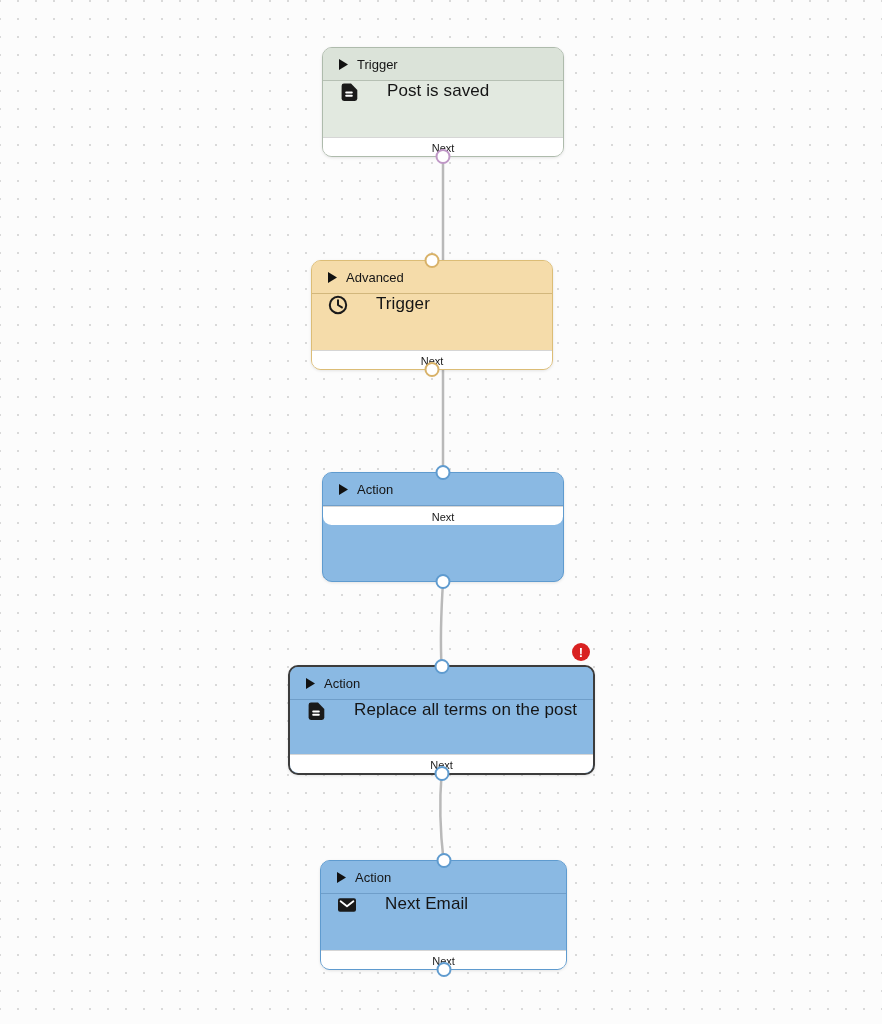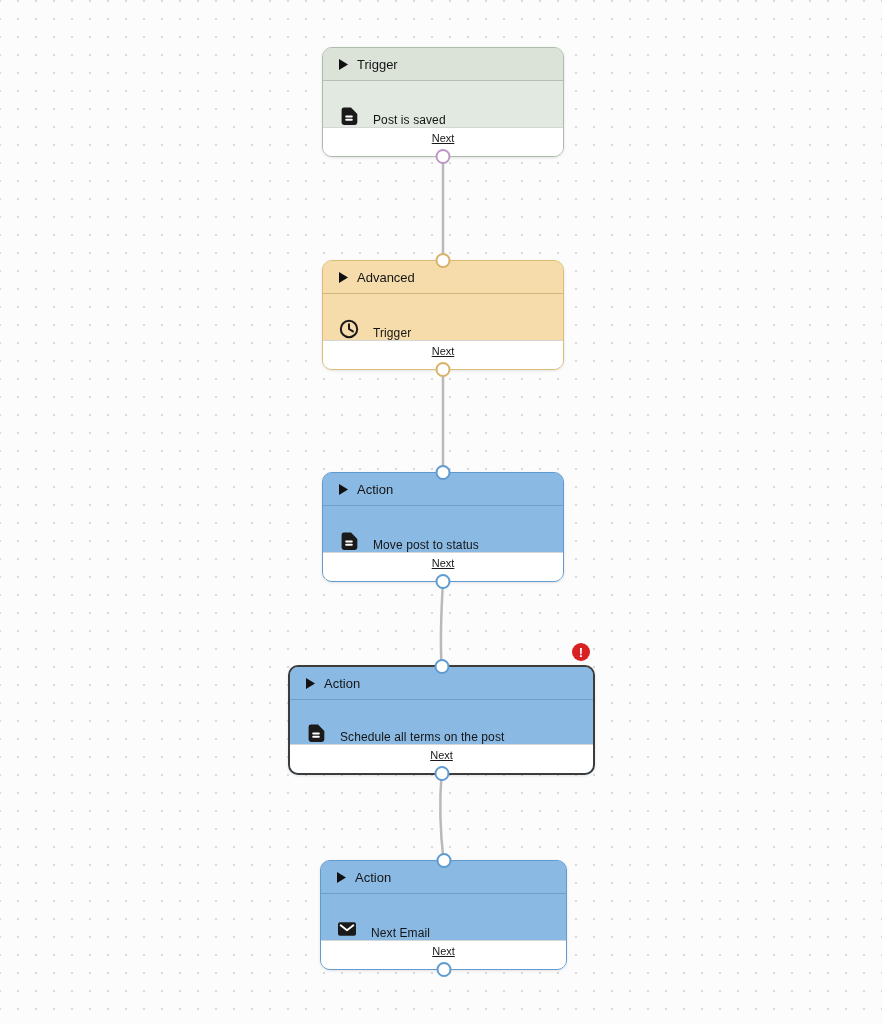--- a/index.html
+++ b/index.html
@@ -36,60 +36,59 @@
     display: flex;
     flex-direction: column;
     background: var(--body-bg, #eee);
     border: 1.5px solid var(--border, #999);
     border-radius: 10px;
     box-shadow: 0 1px 3px rgba(0,0,0,0.10);
     color: #151515;
   }
   .node.selected { border-width: 2px; }
   .pos-0 { left: 322px; top: 47px;  width: 242px; }
-  .pos-1 { left: 322px; top: 260px; width: 242px; }
+  .pos-1 { left: 311px; top: 260px; width: 242px; }
   .pos-2 { left: 322px; top: 472px; width: 242px; }
   .pos-3 { left: 288px; top: 665px; width: 307px; }
   .pos-4 { left: 320px; top: 860px; width: 247px; }
   .node-header {
     flex: 0 0 auto;
     height: 33px;
     box-sizing: border-box;
     display: flex;
     align-items: center;
     gap: 9px;
     padding: 6px 16px;
     font-size: 13px;
     background: var(--header-bg, #ddd);
     border-bottom: 1px solid var(--divider, #bbb);
     border-radius: 8.5px 8.5px 0 0;
   }
   .node-body {
     flex: 1 1 auto;
     display: flex;
-    align-items: flex-end;
-    gap: 13px;
+    align-items: flex-start;
+    gap: 27px;
     padding: 0 15px;
-    font-size: 12px;
+    font-size: 17px;
     letter-spacing: 0.1px;
     white-space: nowrap;
   }
   .node-body .body-icon { flex: 0 0 auto; display: flex; }
   .node-footer {
     flex: 0 0 auto;
-    height: 29px;
+    height: 19px;
     box-sizing: border-box;
     background: #ffffff;
     border-top: 1px solid rgba(0,0,0,0.16);
     border-radius: 0 0 8.5px 8.5px;
     text-align: center;
     font-size: 11px;
     line-height: 21px;
     color: #1a1a1a;
-    text-decoration: underline;
   }
   .port {
     position: absolute;
     left: 50%;
     transform: translateX(-50%);
     width: 11px;
     height: 11px;
     border-radius: 50%;
     background: #ffffff;
     border: 2px solid var(--port-border, #999);
@@ -175,54 +174,44 @@
 
   <div class="node pos-2" style="--header-bg: #8ab9e3; --body-bg: #8ab9e3; --border: #5f9bcf; --divider: #6f9ec9; --port-border: #5f9bcf;">
     <div class="node-header">
       <span class="play-icon">
         <svg width="9" height="11" viewBox="0 0 9 11">
             <polygon points="0,0 9,5.5 0,11" fill="#111"></polygon>
           </svg>
       </span>
       <span>Action</span>
     </div>
+    <div class="node-footer">Next</div>
+    <span class="port port-in"></span>
+    <span class="port port-out"></span>
+  </div>
+
+  <div class="node pos-3 selected" style="--header-bg: #8ab9e3; --body-bg: #8ab9e3; --border: #3c3c3c; --divider: #6f9ec9; --port-border: #5f9bcf;">
+    <div class="error-badge" style="background: rgb(217, 33, 33);">!</div>
+    <div class="node-header">
+      <span class="play-icon">
+        <svg width="9" height="11" viewBox="0 0 9 11">
+            <polygon points="0,0 9,5.5 0,11" fill="#111"></polygon>
+          </svg>
+      </span>
+      <span>Action</span>
+    </div>
     <div class="node-body">
       <span class="body-icon">
         <svg width="22" height="22" viewBox="0 0 22 22">
           <path d="M6 2.6 h7 L19.3 8.9 V17.5 a2.4 2.4 0 0 1 -2.4 2.4 H6 a2.4 2.4 0 0 1 -2.4 -2.4 V5 A2.4 2.4 0 0 1 6 2.6 Z" fill="#1a1a1a"></path>
           <rect x="7.2" y="10.6" width="7.6" height="1.9" rx="0.95" fill="#fff"></rect>
           <rect x="7.2" y="13.8" width="7.6" height="1.9" rx="0.95" fill="#fff"></rect>
         </svg>
       </span>
-      <span>Move post to status</span>
-    </div>
-    <div class="node-footer">Next</div>
-    <span class="port port-in"></span>
-    <span class="port port-out"></span>
-  </div>
-
-  <div class="node pos-3 selected" style="--header-bg: #8ab9e3; --body-bg: #8ab9e3; --border: #3c3c3c; --divider: #6f9ec9; --port-border: #5f9bcf;">
-    <div class="error-badge" style="background: rgb(217, 33, 33);">!</div>
-    <div class="node-header">
-      <span class="play-icon">
-        <svg width="9" height="11" viewBox="0 0 9 11">
-            <polygon points="0,0 9,5.5 0,11" fill="#111"></polygon>
-          </svg>
-      </span>
-      <span>Action</span>
-    </div>
-    <div class="node-body">
-      <span class="body-icon">
-        <svg width="22" height="22" viewBox="0 0 22 22">
-          <path d="M6 2.6 h7 L19.3 8.9 V17.5 a2.4 2.4 0 0 1 -2.4 2.4 H6 a2.4 2.4 0 0 1 -2.4 -2.4 V5 A2.4 2.4 0 0 1 6 2.6 Z" fill="#1a1a1a"></path>
-          <rect x="7.2" y="10.6" width="7.6" height="1.9" rx="0.95" fill="#fff"></rect>
-          <rect x="7.2" y="13.8" width="7.6" height="1.9" rx="0.95" fill="#fff"></rect>
-        </svg>
-      </span>
-      <span>Schedule all terms on the post</span>
+      <span>Replace all terms on the post</span>
     </div>
     <div class="node-footer">Next</div>
     <span class="port port-in"></span>
     <span class="port port-out"></span>
   </div>
 
   <div class="node pos-4" style="--header-bg: #8ab9e3; --body-bg: #8ab9e3; --border: #5f9bcf; --divider: #6f9ec9; --port-border: #5f9bcf;">
     <div class="node-header">
       <span class="play-icon">
         <svg width="9" height="11" viewBox="0 0 9 11">

